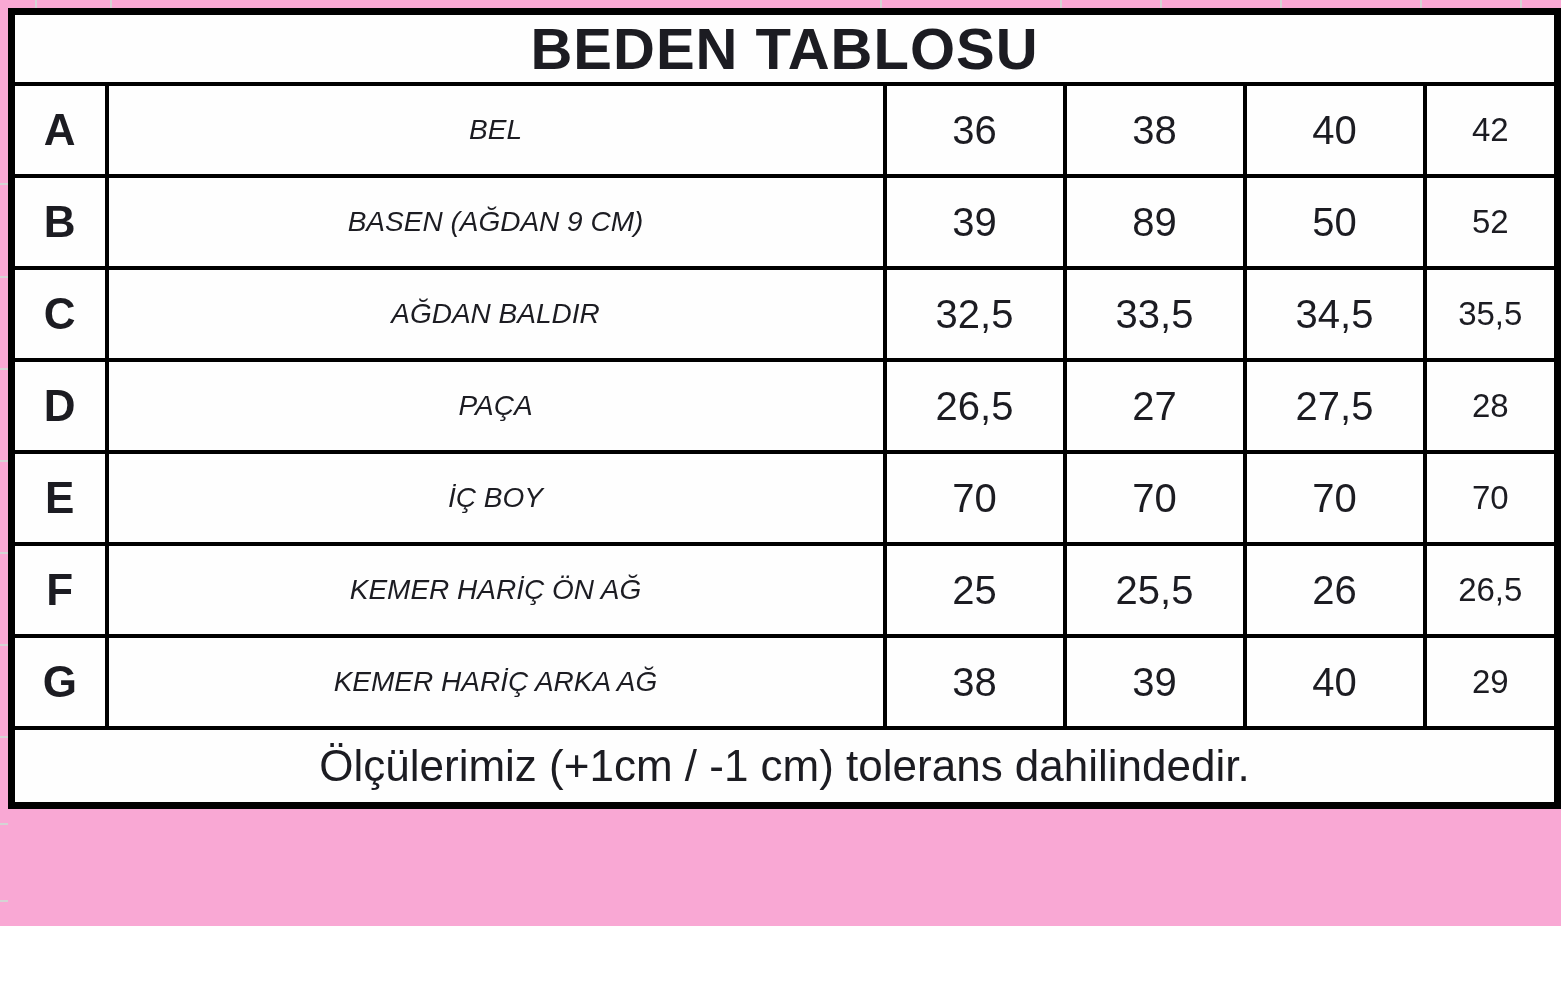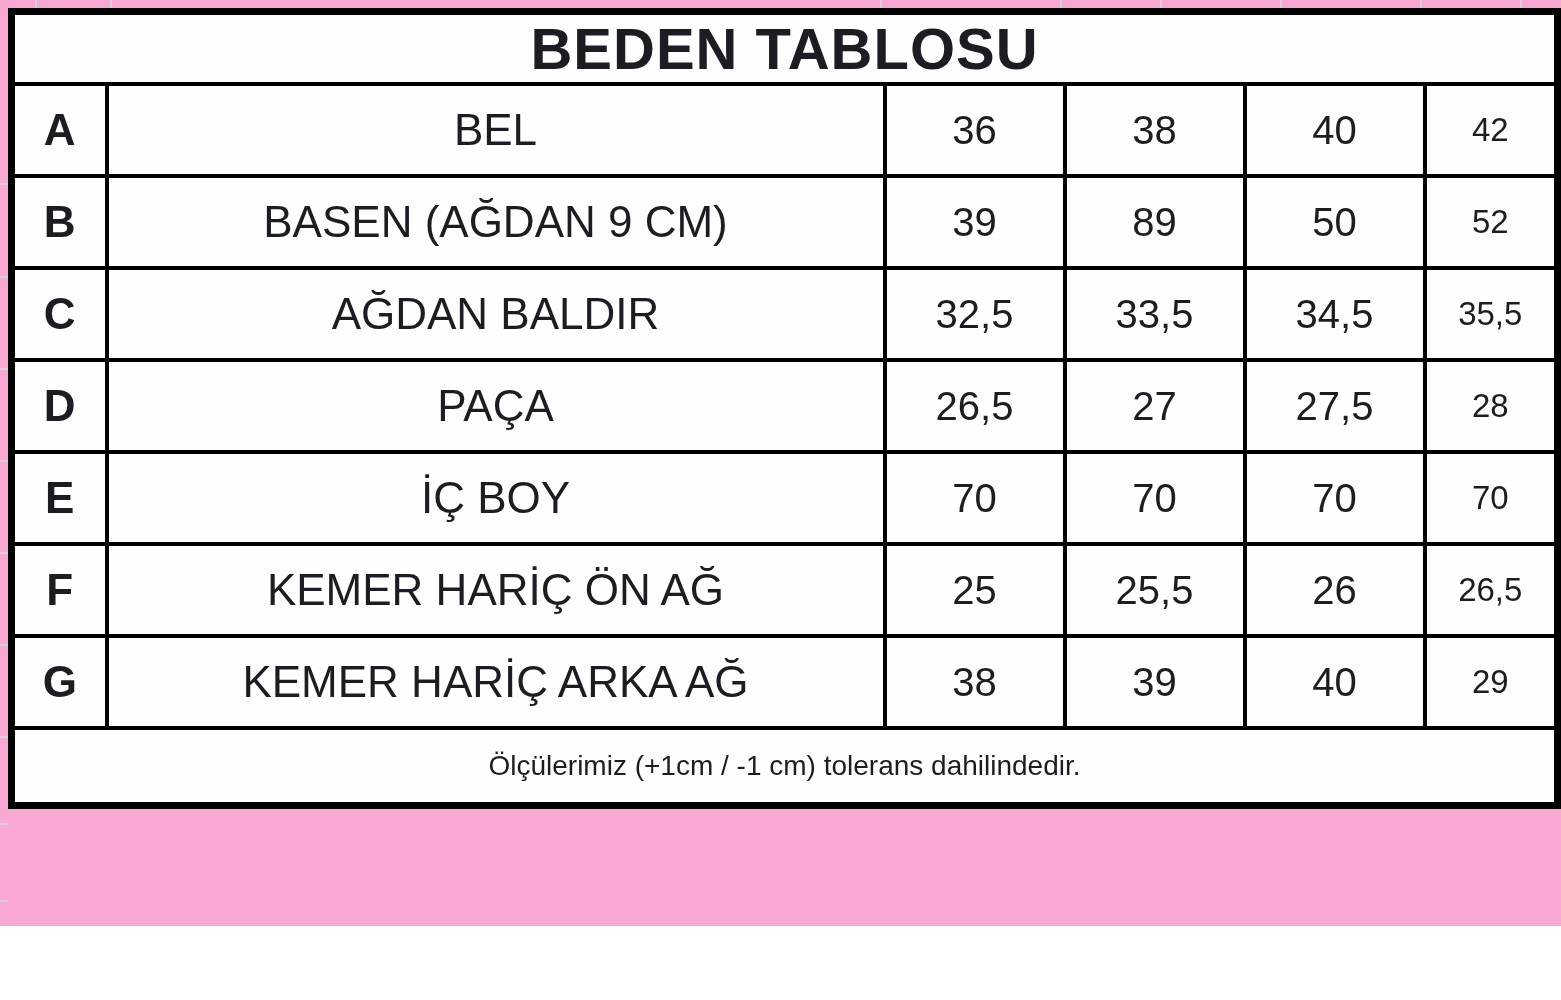--- a/index.html
+++ b/index.html
@@ -55,32 +55,33 @@
     font-size: 44px;
     font-weight: bold;
     color: #14141c;
   }
   td.letter {
     font-size: 44px;
     font-weight: bold;
     color: #c01016;
   }
   td.label {
-    font-size: 44px;
+    font-size: 28px;
     color: #1a1a20;
+    font-style: italic;
   }
   td.val {
     font-size: 40px;
     color: #20202a;
   }
   td.val.col42 {
     font-size: 33px;
   }
   td.tol {
-    font-size: 28px;
+    font-size: 44px;
     color: #121216;
   }
   td.code {
     font-size: 40px;
     color: #121216;
   }
   .tick-v {
     position: absolute;
     top: 0;
     width: 2px;

